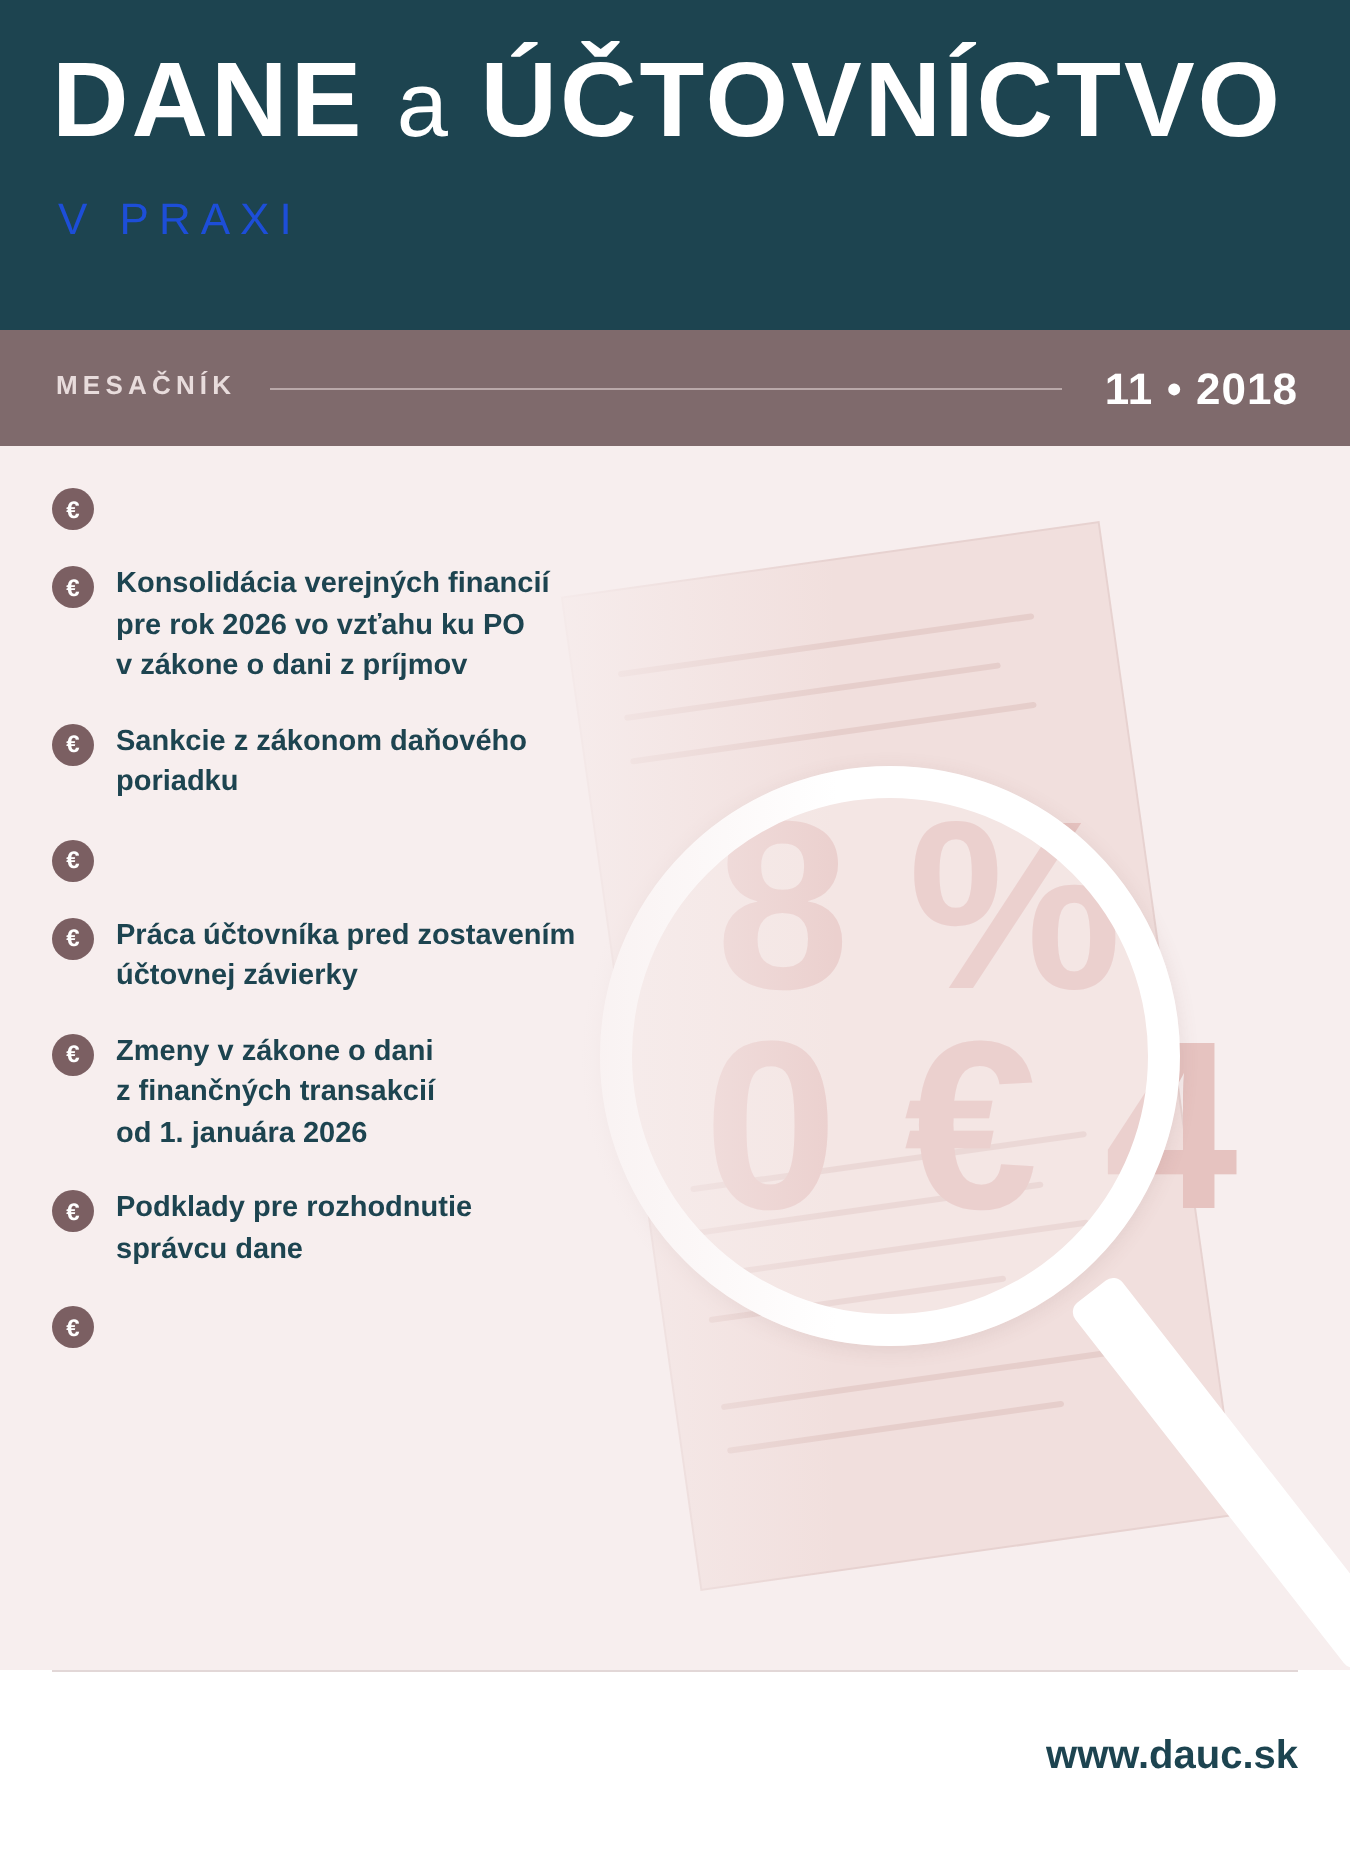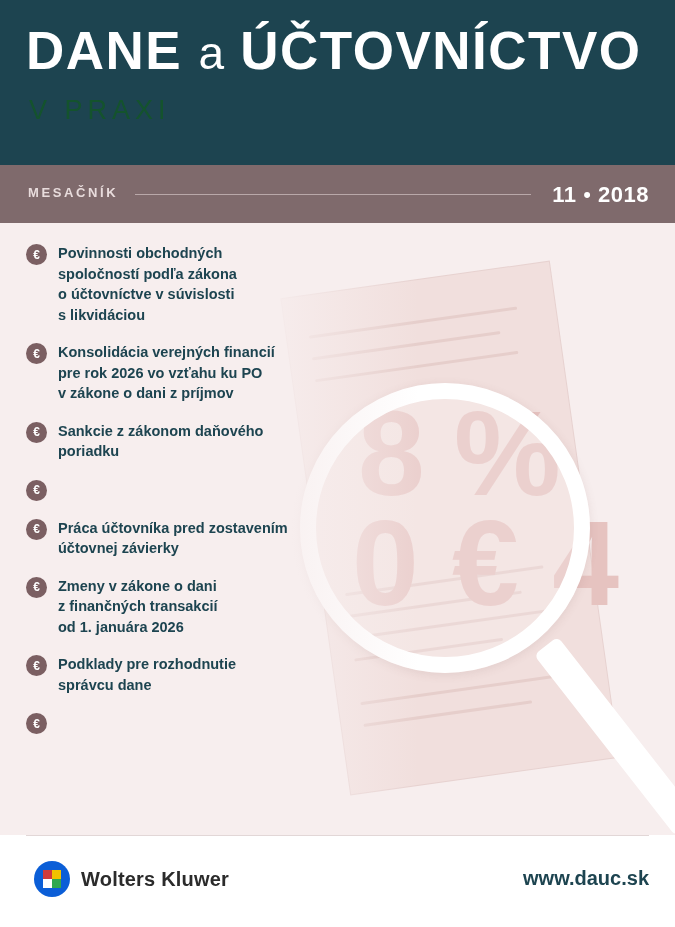--- a/index.html
+++ b/index.html
@@ -30,22 +30,22 @@
     letter-spacing:1.5px;
     white-space:nowrap;
   }
   .title-main .conj {
     font-weight:normal;
     font-size:46px;
     letter-spacing:0px;
   }
   .title-sub {
     position:absolute; left:29px; top:92px;
-    font-size:27px; line-height:36px;
-    color:#14532d;
+    font-size:22px; line-height:36px;
+    color:#1d4ed8;
     letter-spacing:5px;
     font-weight:normal;
   }
 
   
   .midband {
     position:absolute; left:0; top:165px; width:675px; height:58px;
     background:#7f6a6c;
   }
   .periodicity {
@@ -210,24 +210,20 @@
     <div class="bigpct">8 %</div>
     <div class="bigpct2">0 € 4</div>
     <div class="lens"></div>
     <div class="handle"></div>
     <div class="art-fade"></div>
   </div>
 
   <div class="toc">
     <div class="item">
       <div class="euro">€</div>
-      <div class="item-text">Povinnosti obchodných
-spoločností podľa zákona
-o účtovníctve v súvislosti
-s likvidáciou</div>
     </div>
     <div class="item">
       <div class="euro">€</div>
       <div class="item-text">Konsolidácia verejných financií
 pre rok 2026 vo vzťahu ku PO
 v zákone o dani z príjmov</div>
     </div>
     <div class="item">
       <div class="euro">€</div>
       <div class="item-text">Sankcie z zákonom daňového
@@ -252,25 +248,16 @@
       <div class="item-text">Podklady pre rozhodnutie
 správcu dane</div>
     </div>
     <div class="item">
       <div class="euro">€</div>
     </div>
   </div>
 
   <div class="footer">
     <div class="footer-rule"></div>
-    <div class="logo">
-      <div class="logo-mark">
-        <div class="sq" style="left:9px; top:9px;  background:#d13b3b;"></div>
-        <div class="sq" style="left:18px; top:9px; background:#f2c200;"></div>
-        <div class="sq" style="left:9px; top:18px; background:#ffffff;"></div>
-        <div class="sq" style="left:18px; top:18px; background:#2fa84f;"></div>
-      </div>
-      <div class="logo-brand">Wolters Kluwer</div>
-    </div>
     <div class="site">www.dauc.sk</div>
   </div>
 
 </div>
 
 </body></html>

